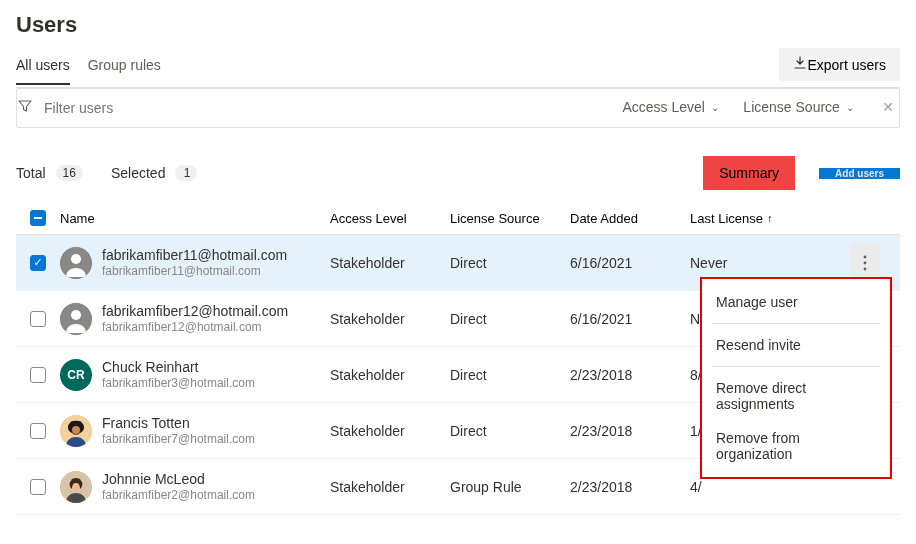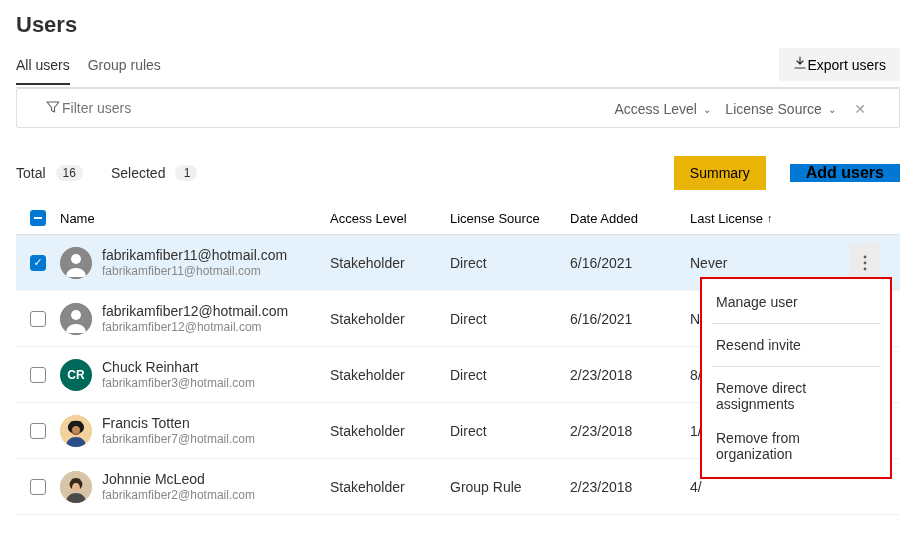--- a/index.html
+++ b/index.html
@@ -38,22 +38,23 @@
     border: none;
     padding: 8px 14px;
     cursor: pointer;
     font-size: 14px;
     margin-bottom: 6px;
   }
   .filter-bar {
     border: 1px solid #e0e0e0;
     border-radius: 2px;
     display: flex;
-    align-items: flex-end;
-    padding: 10px 29px;
+    align-items: flex-start;
+    padding: 10px 1px;
+    gap: 10px;
     margin-bottom: 28px;
   }
   .filter-input {
     flex: 1;
     border: none;
     outline: none;
     font-size: 14px;
     color: #605e5c;
   }
   .filter-dd {
@@ -77,32 +78,32 @@
     border-radius: 10px;
     min-width: 22px;
     padding: 1px 7px;
     font-size: 12px;
     text-align: right;
     color: #323130;
     display: inline-block;
   }
   .spacer { flex: 1; }
   .summary-btn {
-    background: #eab308;
+    background: #ef4444;
     border: none;
     padding: 9px 16px;
     font-size: 14px;
     cursor: pointer;
   }
   .add-btn {
     background: #0078d4;
-    color: #000000;
+    color: #e5e5e5;
     border: none;
     padding: 0 16px;
-    font-size: 16px;
+    font-size: 10px;
     cursor: pointer;
     font-weight: 600;
   }
   .header-row, .user-row {
     display: grid;
     grid-template-columns: 44px 270px 120px 120px 120px 160px 36px;
     align-items: center;
     padding: 6px 0;
   }
   .header-row {

